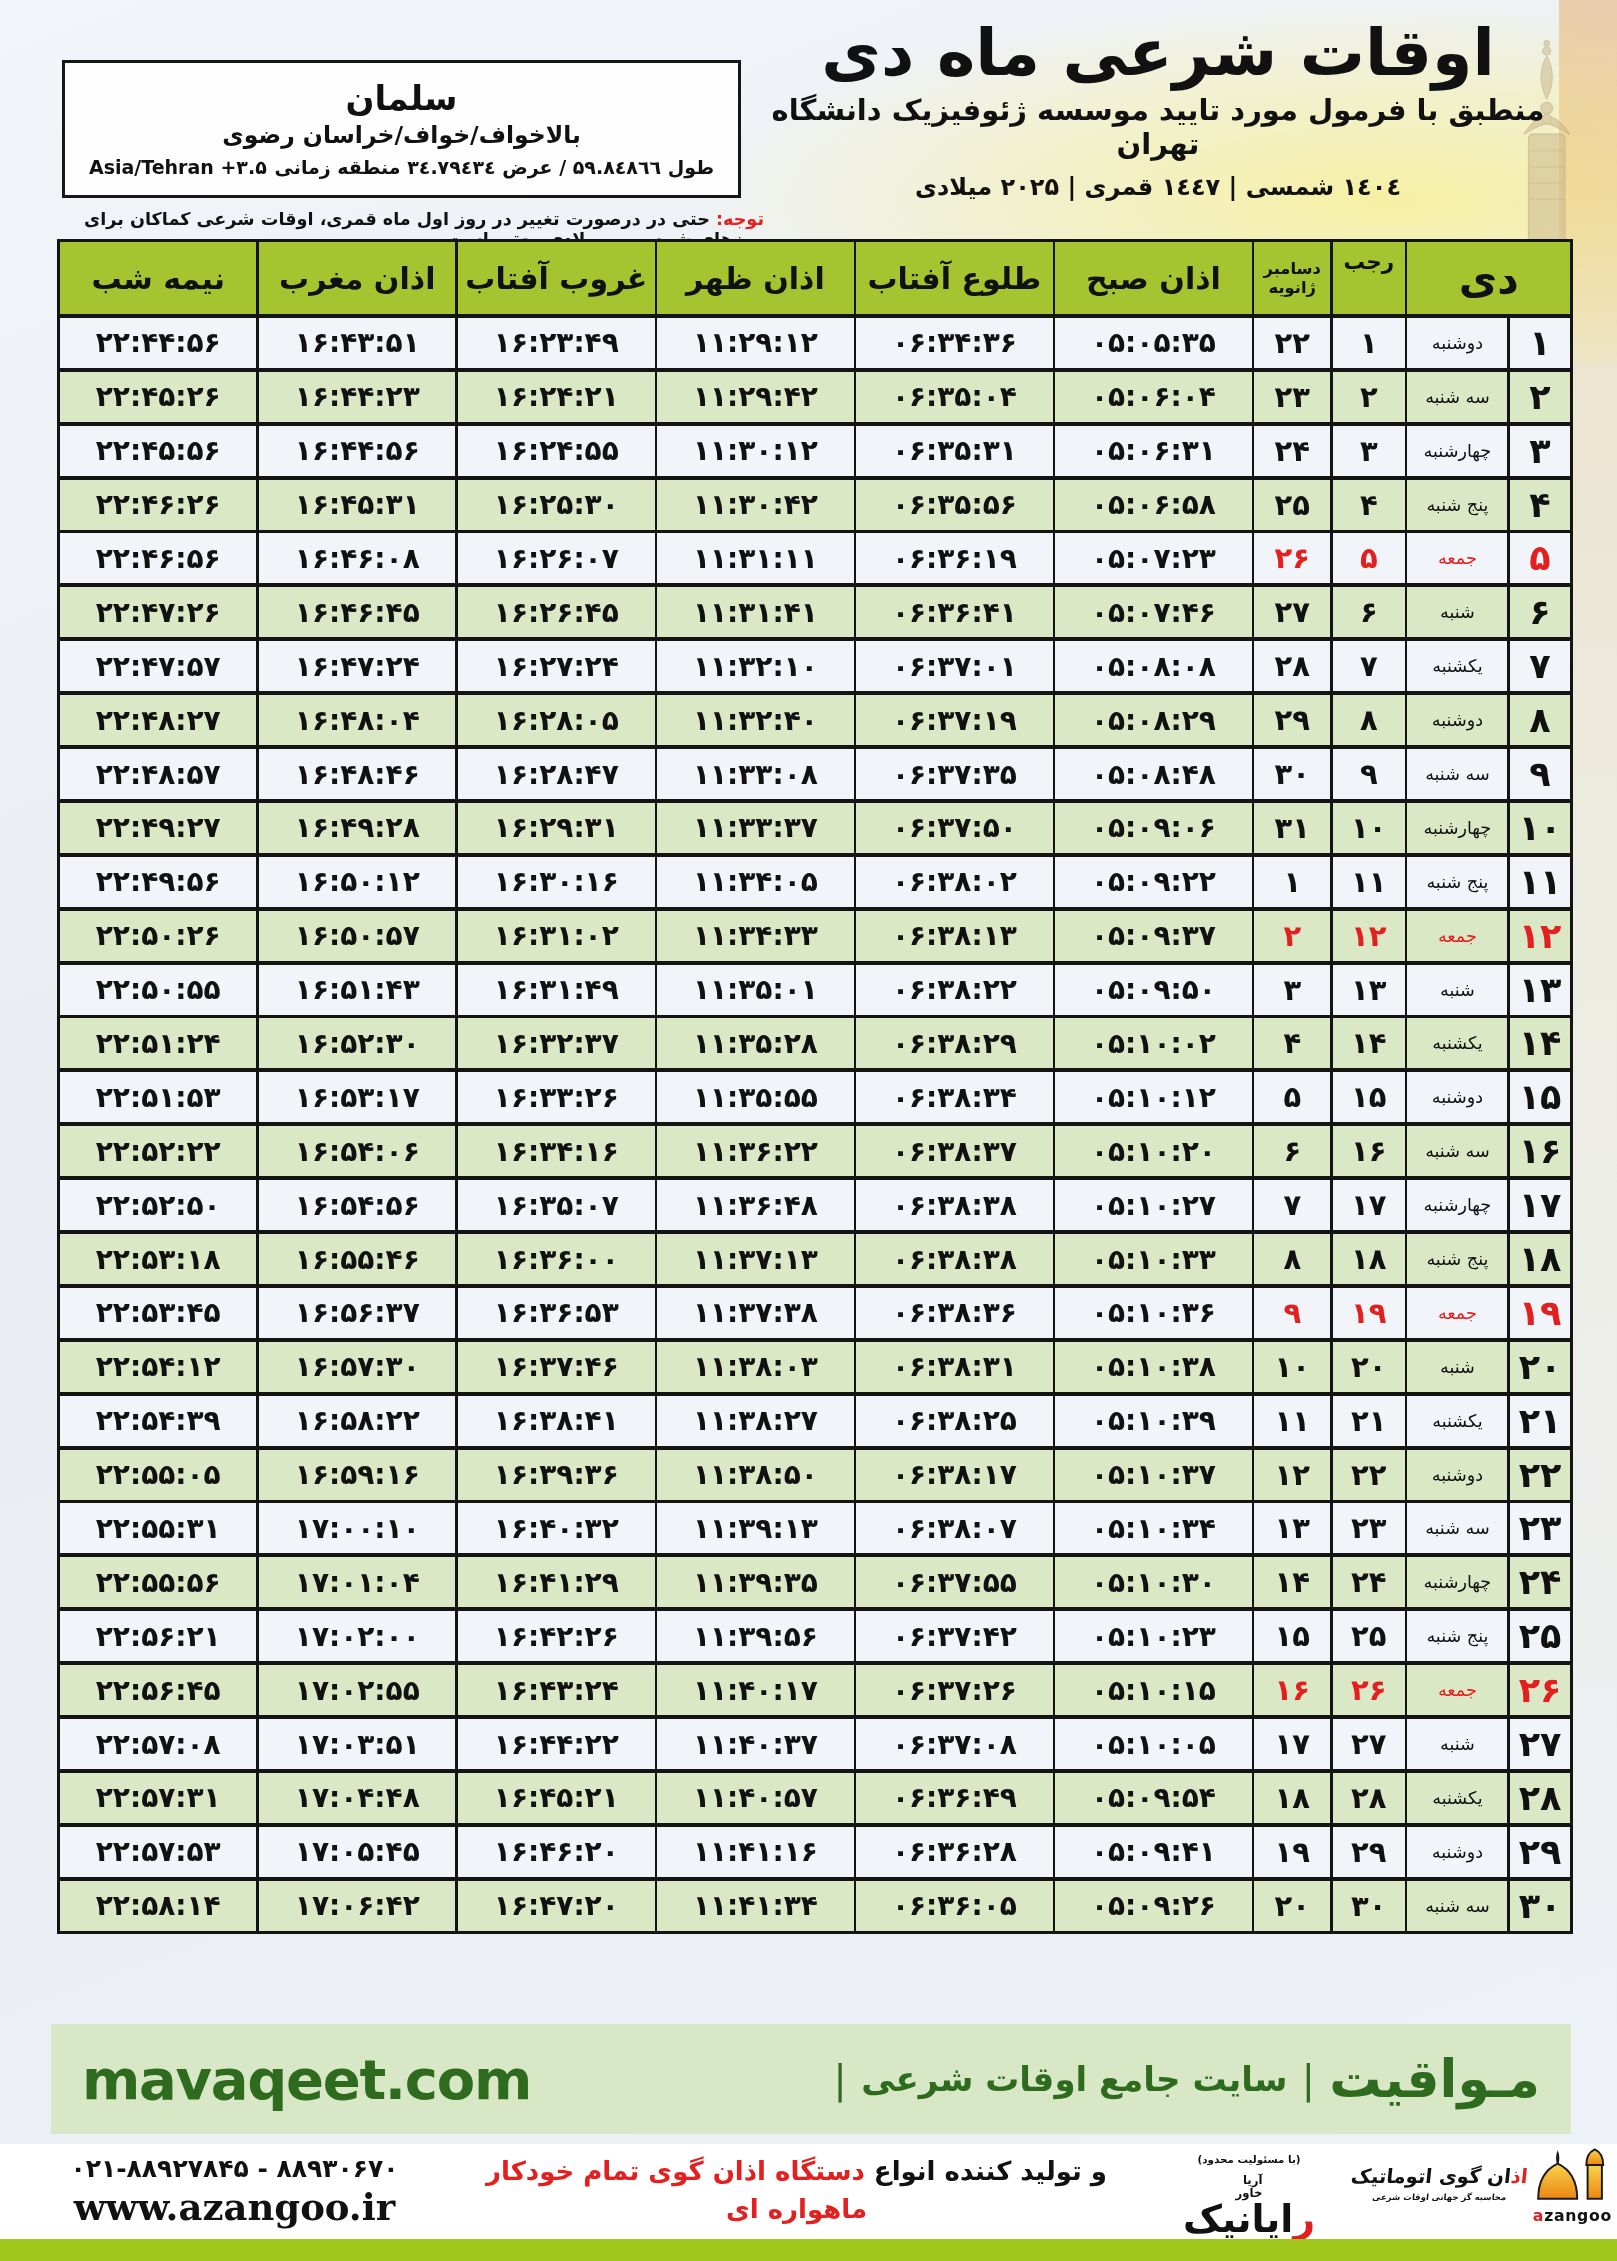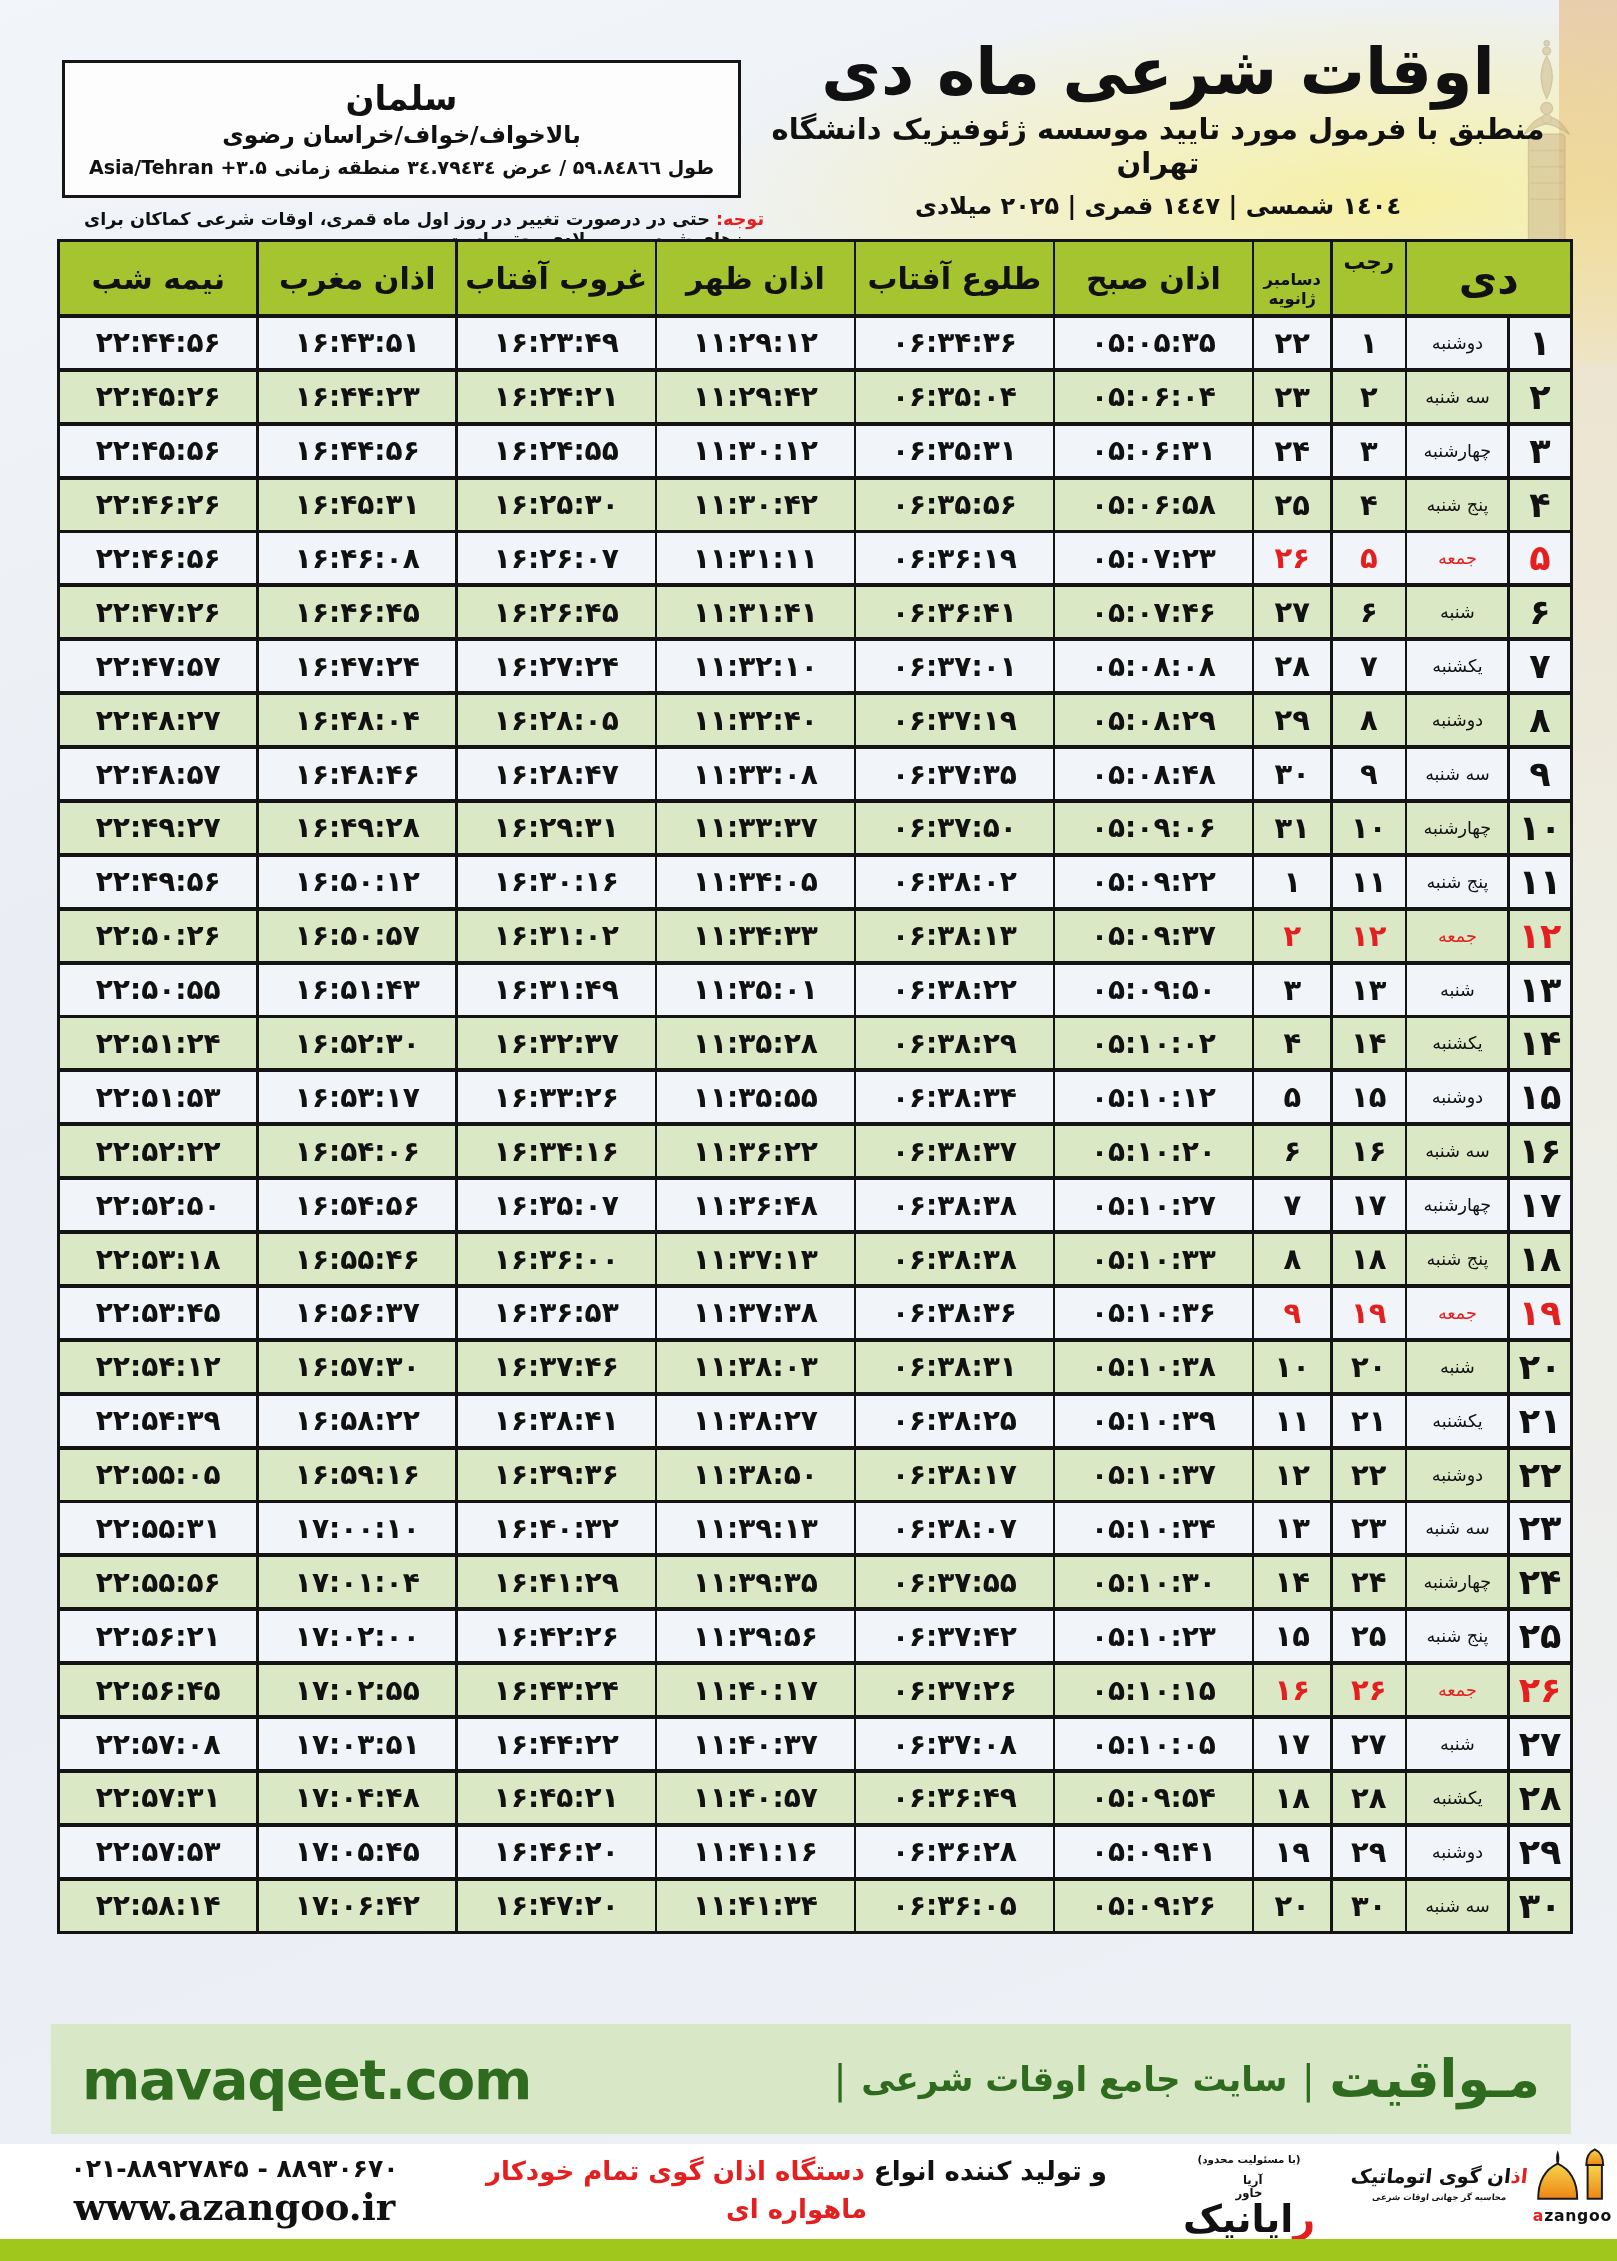--- a/index.html
+++ b/index.html
@@ -27,21 +27,21 @@
     background:linear-gradient(to bottom,rgba(227,164,84,.45) 0%,rgba(240,210,140,.35) 18%,rgba(244,232,180,.28) 45%,rgba(244,236,200,.15) 80%,rgba(244,236,200,0) 100%);pointer-events:none;}
   .minaret{position:absolute;top:36px;right:31px;opacity:.5;pointer-events:none;}
   
   .loc-box{position:absolute;top:60px;left:62px;width:679px;height:138px;background:#fdfdfd;
     border:3.3px solid #161616;box-sizing:border-box;display:flex;flex-direction:column;align-items:center;justify-content:center;gap:6.5px;text-align:center;}
   .loc-city{font-size:34px;font-weight:700;line-height:1;}
   .loc-region{font-size:23.5px;font-weight:700;}
   .loc-coords{font-size:19px;font-weight:700;display:flex;gap:7.8px;align-items:baseline;}
   .loc-coords .tz{direction:ltr;}
   
-  .title-block{position:absolute;top:35px;right:39px;width:842px;text-align:center;}
+  .title-block{position:absolute;top:16px;right:39px;width:842px;text-align:center;}
   .main-title{font-size:65px;font-weight:800;line-height:1.15;margin:0;}
   .sub-title{font-size:29px;font-weight:700;margin-top:2.6px;}
   .years{font-size:24px;font-weight:700;margin-top:11.7px;}
   
   .notice{position:absolute;top:209px;left:59px;width:705px;font-size:17.6px;font-weight:700;text-align:right;}
   .notice .red{color:var(--notice-red);}
   
   .ptable{
     position:absolute;top:239px;left:57px;width:1516px;box-sizing:border-box;
     border:3.9px solid var(--border-black);background:var(--border-black);
@@ -55,21 +55,21 @@
   .trow:nth-of-type(odd) .cell{background:var(--row-green);}
   .trow.thead .cell{background:var(--header-green);}
   .c-dey{font-size:35px;font-weight:800;}
   .c-weekday{font-size:17.6px;font-weight:400;}
   .c-rajab,.c-greg{font-size:29px;font-weight:700;}
   .c-time{font-size:28px;font-weight:700;direction:ltr;letter-spacing:-0.7px;white-space:nowrap;}
   .trow.friday .c-dey,.trow.friday .c-weekday,.trow.friday .c-rajab,.trow.friday .c-greg{color:var(--friday-red);}
   .hcell{font-weight:800;}
   .h-dey{grid-column:1/3;font-size:42px;}
   .h-rajab{font-size:21.5px;align-items:flex-start;padding-top:6.5px;box-sizing:border-box;}
-  .h-decjan{font-size:16.3px;flex-direction:column;justify-content:flex-end;padding:6.5px 1.3px;box-sizing:border-box;font-weight:700;}
+  .h-decjan{font-size:16.3px;flex-direction:column;justify-content:center;padding:6.5px 1.3px;box-sizing:border-box;font-weight:700;}
   .h-time{font-size:30px;}
   
   .mv-bar{position:absolute;top:2024px;left:51px;width:1520px;height:110px;background:var(--footer-bar-bg);
     box-sizing:border-box;display:flex;align-items:center;padding:0 31px;color:var(--footer-green-text);}
   .mv-brand{font-size:52px;font-weight:800;}
   .mv-sep{font-size:39px;font-weight:400;margin:0 14.4px;}
   .mv-desc{font-size:34px;font-weight:800;}
   .mv-cov{font-size:20px;font-weight:700;margin-right:14.4px;}
   .mv-domain{font-size:56px;font-weight:800;direction:ltr;margin-right:auto;letter-spacing:-1.3px;}
   

